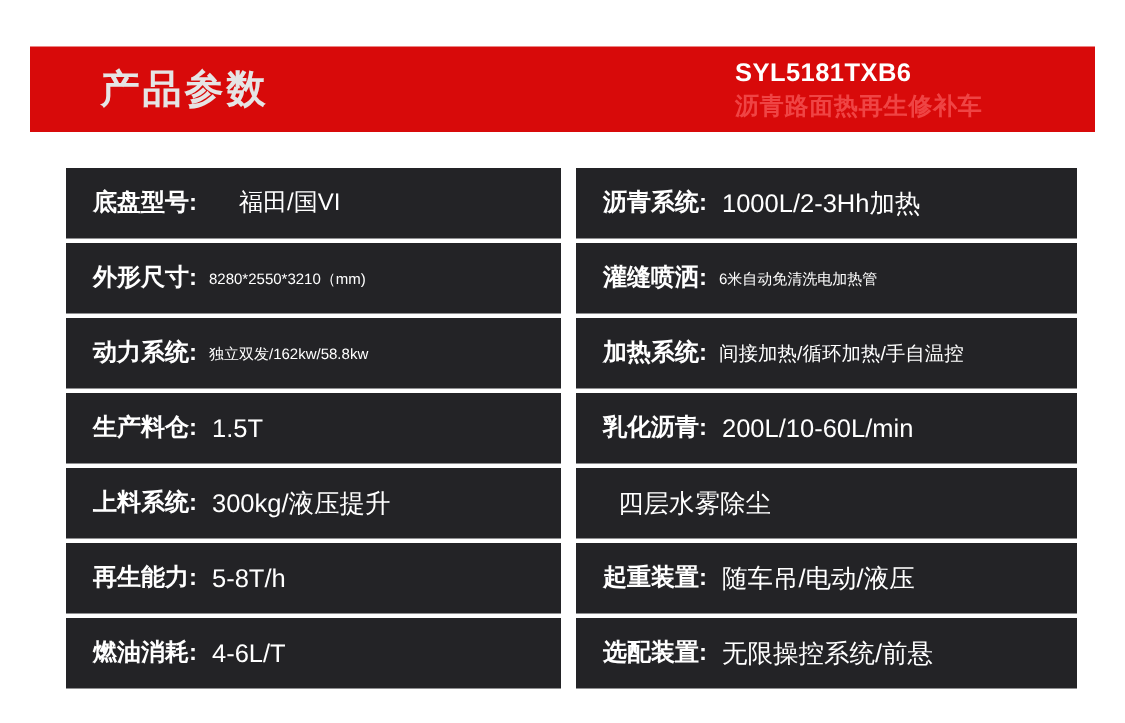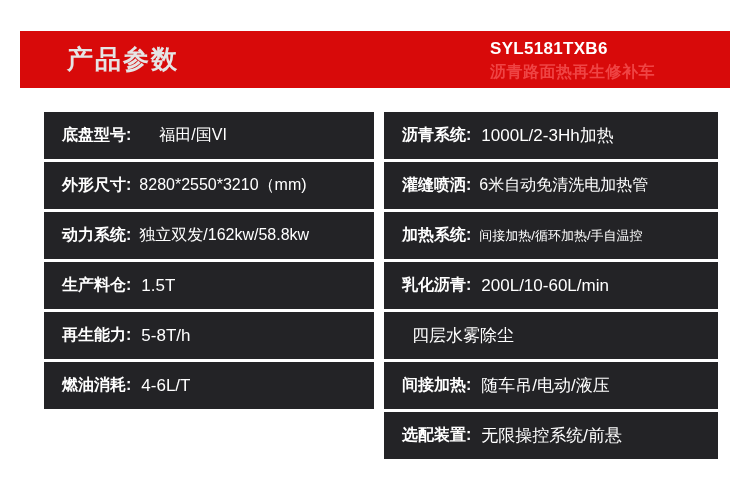--- a/index.html
+++ b/index.html
@@ -126,21 +126,21 @@
 
   .spec-value {
     color: #ffffff;
     font-weight: normal;
     white-space: nowrap;
     flex: 0 0 auto;
   }
 
   
   .v-lg  { font-size: 17px; margin-left: 10px; }
-  .v-sm  { font-size: 16px; margin-left: 8px; text-align: right; }
+  .v-sm  { font-size: 10px; margin-left: 8px; text-align: right; }
   .v-xs  { font-size: 13px; margin-left: 8px; }
   .v-indent { margin-left: 28px; font-size: 16px; }
 </style>
 </head>
 <body>
 
 <div id="page">
 
   <div id="header-banner">
     <div id="header-title">产品参数</div>
@@ -168,20 +168,24 @@
       <div class="spec-row">
         <span class="spec-label">动力系统:</span>
         <span class="spec-value v-sm">独立双发/162kw/58.8kw</span>
       </div>
 
       <div class="spec-row">
         <span class="spec-label">生产料仓:</span>
         <span class="spec-value v-lg">1.5T</span>
       </div>
 
+      <div class="spec-row">
+        <span class="spec-label">上料系统:</span>
+        <span class="spec-value v-lg">300kg/液压提升</span>
+      </div>
 
       <div class="spec-row">
         <span class="spec-label">再生能力:</span>
         <span class="spec-value v-lg">5-8T/h</span>
       </div>
 
       <div class="spec-row">
         <span class="spec-label">燃油消耗:</span>
         <span class="spec-value v-lg">4-6L/T</span>
       </div>
@@ -208,21 +212,21 @@
       <div class="spec-row">
         <span class="spec-label">乳化沥青:</span>
         <span class="spec-value v-lg">200L/10-60L/min</span>
       </div>
 
       <div class="spec-row">
         <span class="spec-value v-lg">四层水雾除尘</span>
       </div>
 
       <div class="spec-row">
-        <span class="spec-label">间接加热:</span>
+        <span class="spec-label">起重装置:</span>
         <span class="spec-value v-lg">随车吊/电动/液压</span>
       </div>
 
       <div class="spec-row">
         <span class="spec-label">选配装置:</span>
         <span class="spec-value v-lg">无限操控系统/前悬</span>
       </div>
 
     </div>
 

